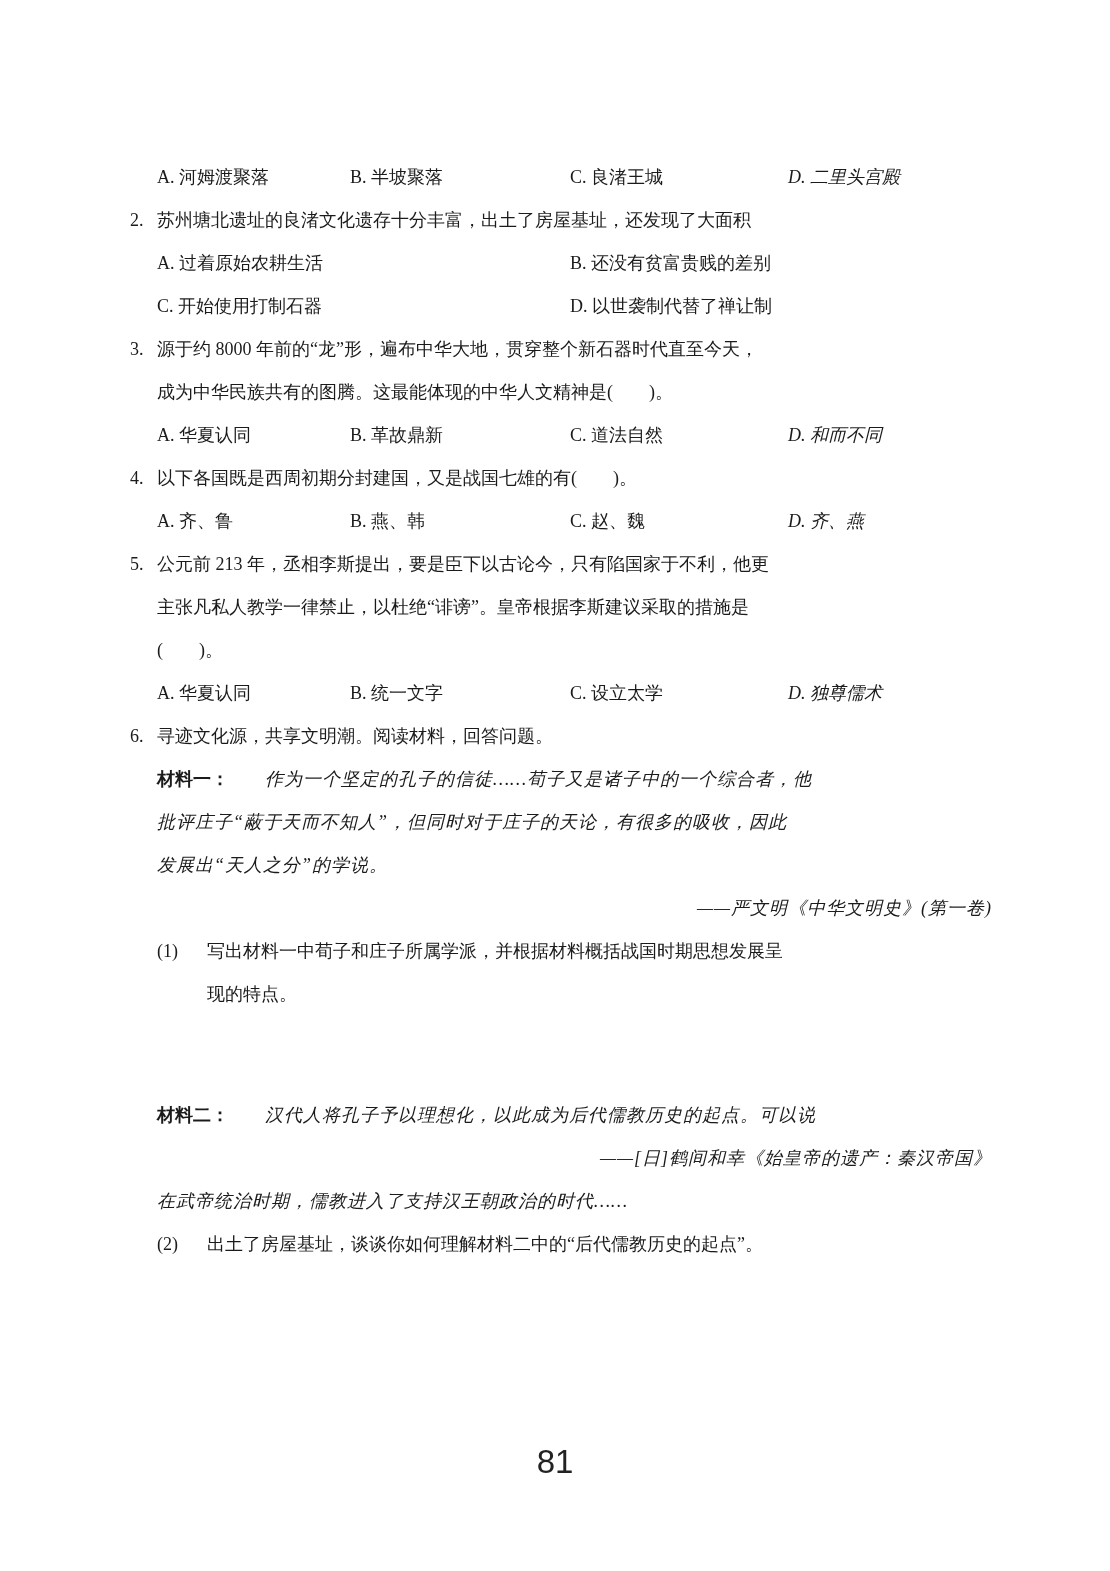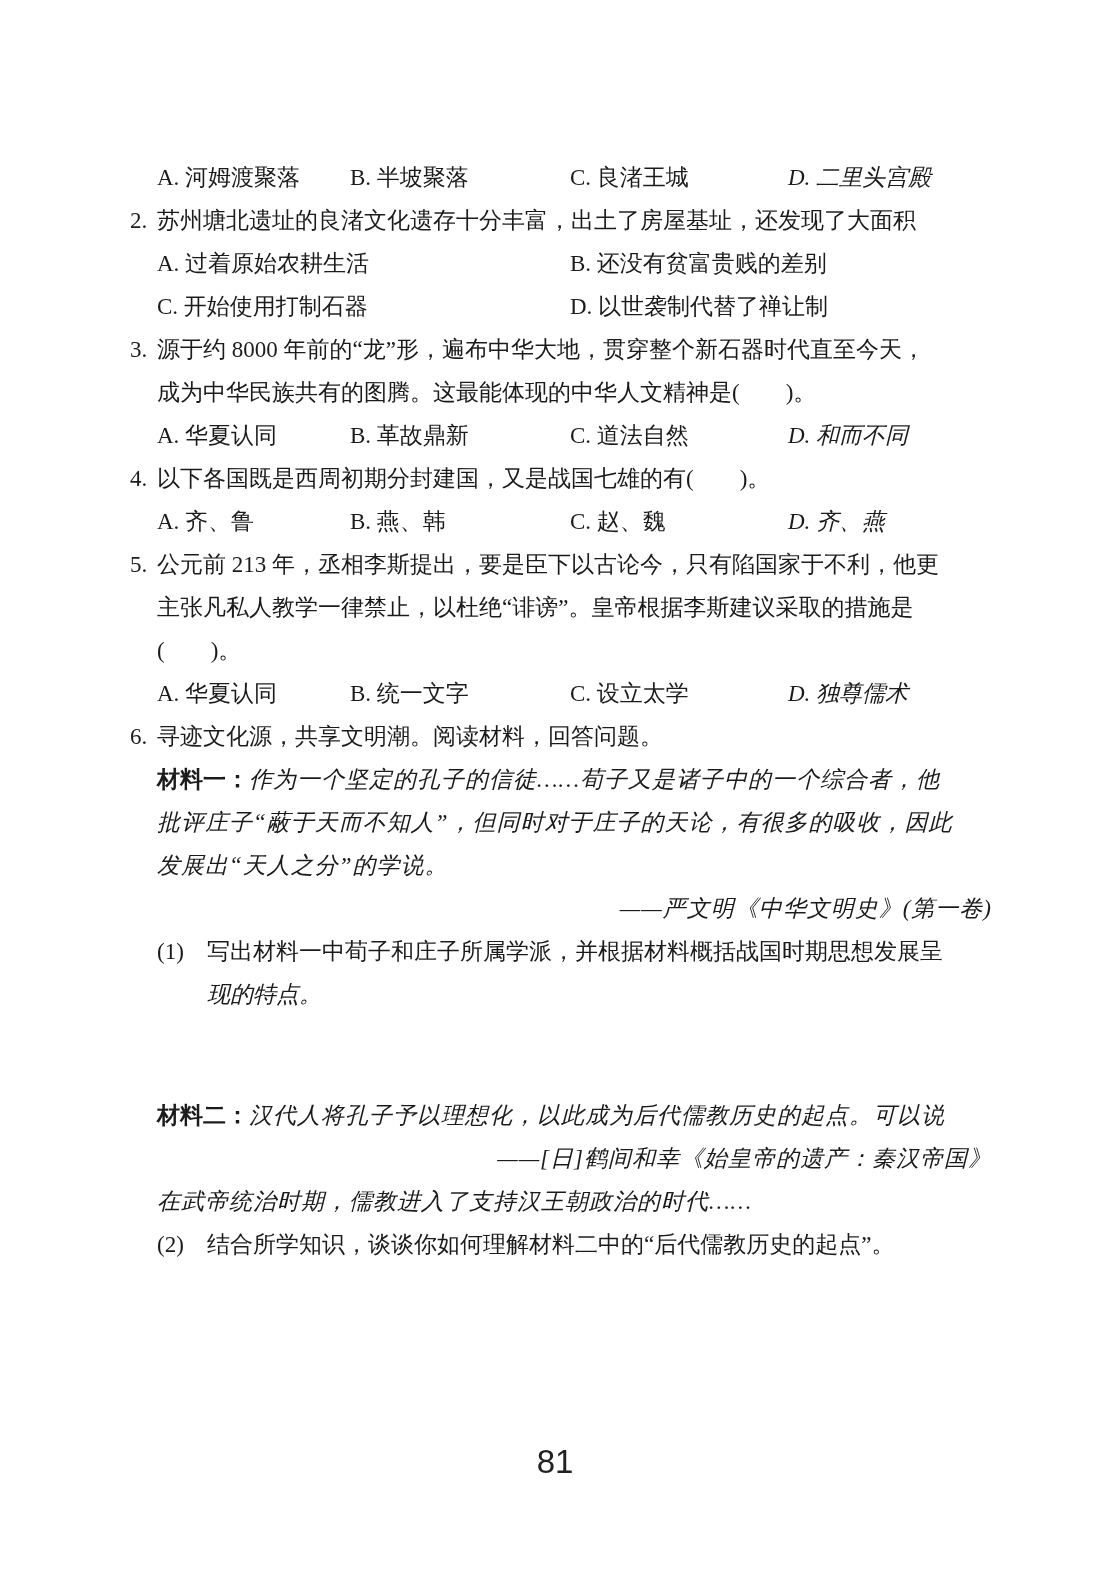--- a/index.html
+++ b/index.html
@@ -18,21 +18,21 @@
   .sheet {
     position: absolute;
     inset: 0;
     background: #ffffff;
   }
   .content {
     position: absolute;
     left: 130px;
     top: 156px;
     width: 862px;
-    font-size: 23px;
+    font-size: 18px;
     line-height: 43px;
   }
   .line {
     height: 43px;
     white-space: nowrap;
   }
   
   .q-first {
     display: flex;
   }
@@ -59,20 +59,21 @@
   .col-c { left: 440px; }
   .col-d { left: 658px; font-style: italic; }
   .col-b2 { left: 440px; } 
   
   .mat-line {
     font-style: italic;
     letter-spacing: 1px;
   }
   .mat-first {
     display: flex;
+    gap: 36px;
   }
   .mat-label {
     flex: none;
     font-style: normal;
     font-weight: bold;
     font-family: "Liberation Sans", "DejaVu Sans", sans-serif;
     letter-spacing: 0;
   }
   .source-line {
     text-align: right;
@@ -83,21 +84,20 @@
   .sub-first {
     display: flex;
     padding-left: 27px;
   }
   .sub-num {
     flex: none;
     width: 50px;
   }
   .sub-indent {
     padding-left: 77px;
-    font-style: italic;
   }
   .answer-gap {
     height: 78px;
   }
   .page-number {
     position: absolute;
     top: 1443px;
     left: 0;
     width: 100%;
     text-align: center;
@@ -192,20 +192,20 @@
 
     <div class="line mat-line mat-first indent">
       <span class="mat-label">材料二：</span>
       <span>汉代人将孔子予以理想化，以此成为后代儒教历史的起点。可以说</span>
     </div>
     <div class="line source-line">——[日]鹤间和幸《始皇帝的遗产：秦汉帝国》</div>
     <div class="line mat-line indent">在武帝统治时期，儒教进入了支持汉王朝政治的时代……</div>
 
     <div class="line sub-first">
       <span class="sub-num">(2)</span>
-      <span>结合所学知识，谈谈你如何理解材料二中的“后代儒教历史的起点”。</span>
+      <span>出土了房屋基址，谈谈你如何理解材料二中的“后代儒教历史的起点”。</span>
     </div>
 
   </div>
 
   <div class="page-number">81</div>
 
 </div>
 
 </body></html>

